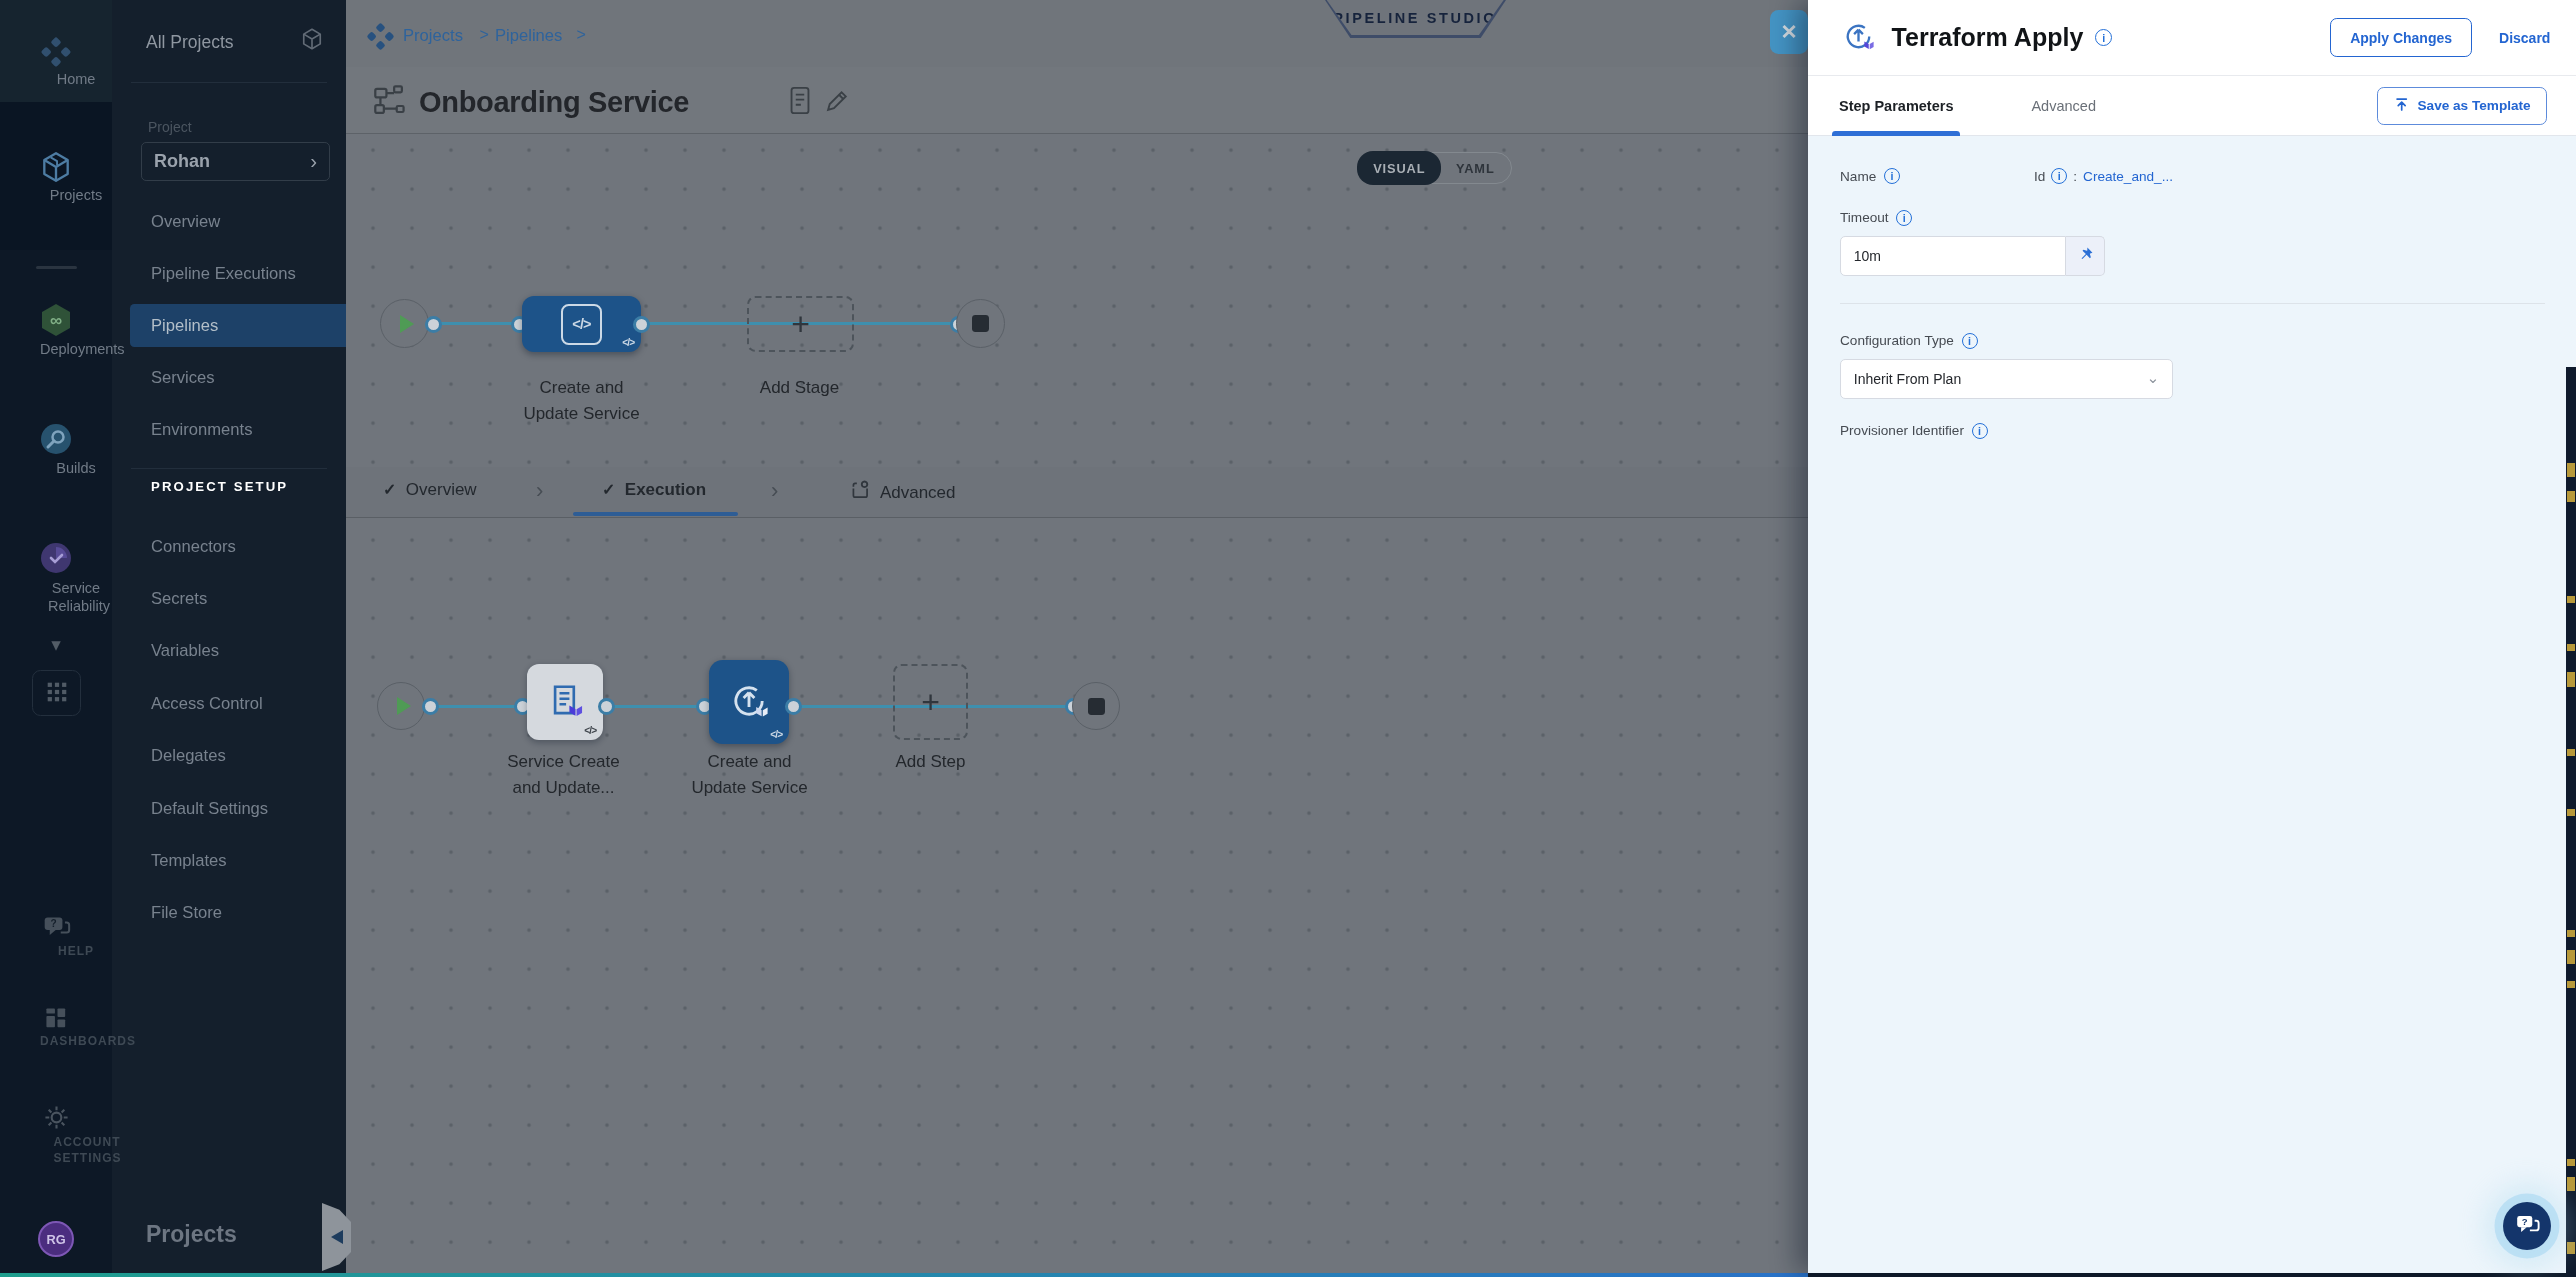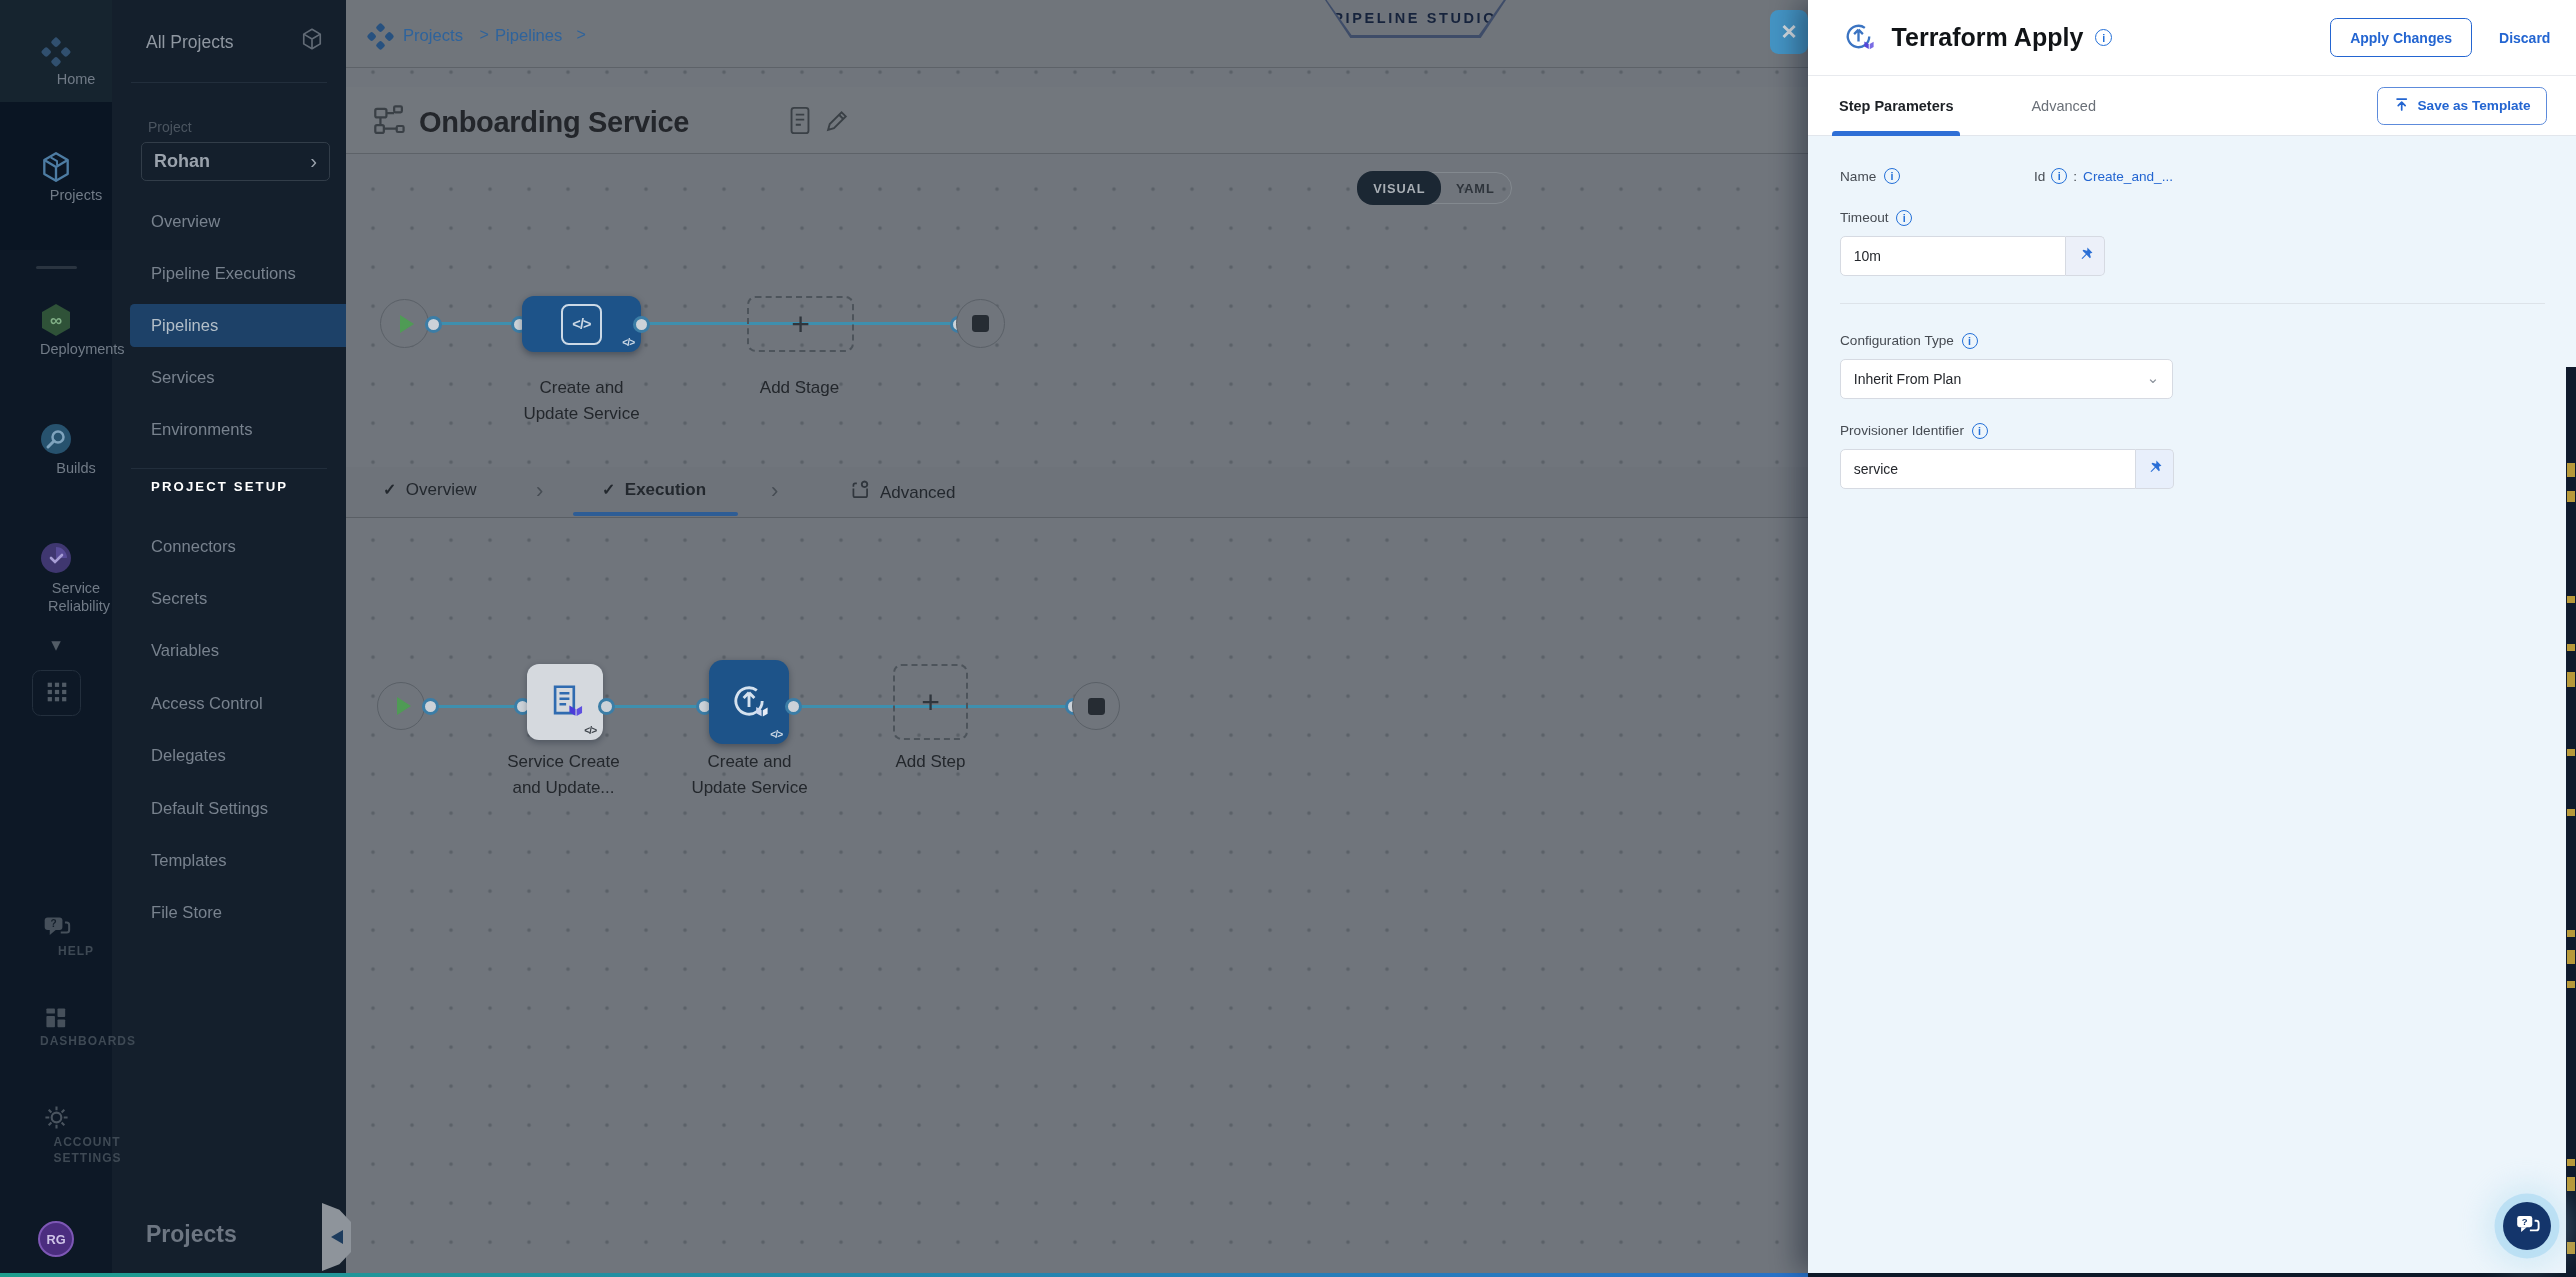--- a/index.html
+++ b/index.html
@@ -21,21 +21,21 @@
   .pn-selected { position:absolute; left:18px; width:216px; height:43px; background:#1d4168; border-radius:4.3px 0 0 4.3px; }
   .pn-divider { position:absolute; left:19px; width:196px; height:0.9px; background:#222e3c; }
   .setup-label { position:absolute; left:39px; font-size:13.2px; letter-spacing:2.1px; color:#ffffff; font-weight:bold; }
 
   
   .canvas { left:345px; top:0; width:1463px; height:1273px; z-index:5;
     background-color:#70757c;
     background-image:radial-gradient(#5b6168 1.8px, transparent 2.1px);
     background-size:39px 39px; background-position:8.5px 13.6px; }
   .hdr-row1 { position:absolute; left:0; top:0; width:1463px; height:68px; background:#70757b; border-bottom:0.9px solid #5d6268; }
-  .hdr-row2 { position:absolute; left:0; top:87px; width:1463px; height:67px; background:#72777d; border-bottom:0.9px solid #5d6268; }
+  .hdr-row2 { position:absolute; left:0; top:67px; width:1463px; height:67px; background:#72777d; border-bottom:0.9px solid #5d6268; }
   .crumb { color:#2e639c; font-size:16.6px; cursor:pointer; }
   .crumb-sep { color:#2e639c; font-size:16px; margin:0 8.5px; }
   .page-title { font-size:29px; font-weight:bold; color:#23262b; letter-spacing:-0.3px; }
 
   .badge-hex { position:absolute; left:980px; top:0; width:181px; height:38px;
     background:#3e4c68; clip-path:polygon(0 0,100% 0,86% 100%,14% 100%); }
   .badge-hex-in { position:absolute; left:1.7px; top:0; width:177px; height:35px;
     background:#6f747b; clip-path:polygon(0 0,100% 0,86% 100%,14% 100%);
     display:flex; align-items:center; justify-content:center;
     font-size:14.5px; font-weight:bold; letter-spacing:2.6px; color:#16233c; }
@@ -537,30 +537,20 @@
       <div class="sel" style="margin-top:10.2px;">
         <div class="txt-in">Inherit From Plan</div>
         <span class="sel-caret">⌄</span>
       </div>
 
       
       <div class="flabel" style="margin-top:24px;">
         <span>Provisioner Identifier</span>
         <span class="info-dot" style="width:16px;height:16px;">i</span>
       </div>
-      <div class="in-group" style="margin-top:10.2px;">
-        <input class="txt-in" style="width: 296px; border-radius: 5.1px 0px 0px 5.1px;" value="service">
-        <div class="pin-btn" style="width:38px;background:#e8effb;">
-          <span>
-            <svg width="17" height="17" viewBox="0 0 20 20">
-              <path d="M12.2 1.8l6 6-2.6.9-.5.5 1.2 4-1.1 1.1-3.9-3.9-4.6 4.6-1.2.3.3-1.2 4.6-4.6-3.9-3.9 1.1-1.1 4 1.2.5-.5z" fill="#2b6fd6"></path>
-            </svg>
-          </span>
-        </div>
-      </div>
     </div>
   </section>
 
   <div class="abs rstrip">
     <i style="top:96px;height:13.6px;"></i>
       <i style="top:124px;height:11px;"></i>
     <i style="top:229px;height:6.8px;"></i>
       <i style="top:277px;height:6.8px;"></i>
     <i style="top:305px;height:15.4px;"></i>
       <i style="top:382px;height:6.8px;"></i>

